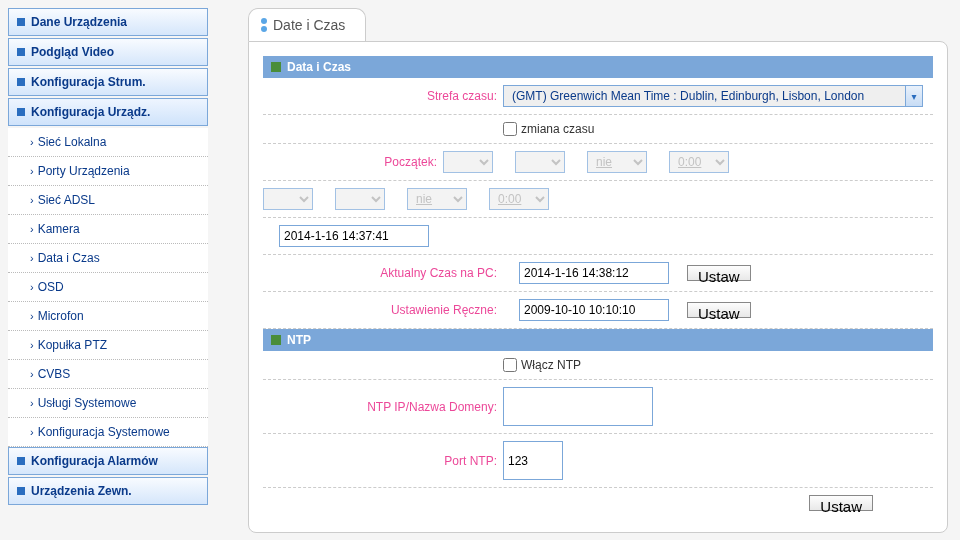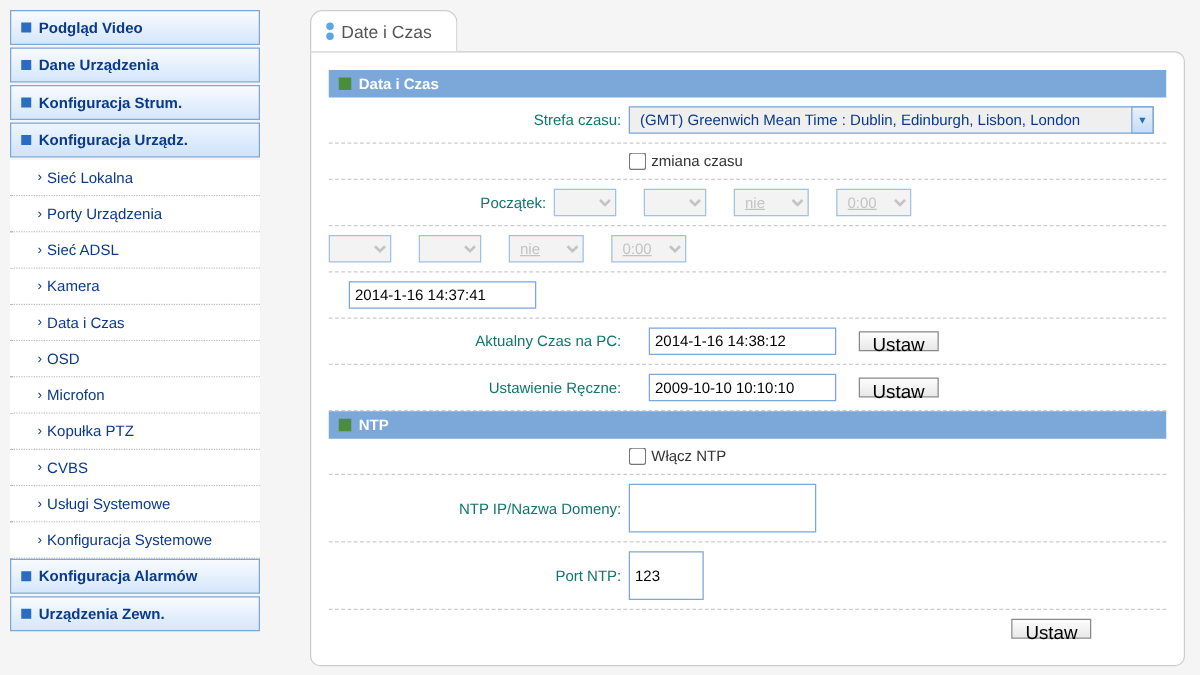--- a/index.html
+++ b/index.html
@@ -13,46 +13,46 @@
 .sub-item .arrow { color: #0a3a8a; font-size: 11px; }
 .main { flex: 1; max-width: 700px; }
 .tab-wrap { position: relative; }
 .tab { display: inline-flex; align-items: center; gap: 6px; background: #fff; border: 1px solid #ccc; border-bottom: none; border-radius: 10px 10px 0 0; padding: 8px 20px 8px 12px; font-size: 14px; color: #555; }
 .tab .dots { display: inline-flex; flex-direction: column; gap: 2px; }
 .tab .dots span { width: 6px; height: 6px; background: #5aa6e6; border-radius: 50%; }
 .panel { background: #fff; border: 1px solid #ccc; border-radius: 0 8px 8px 8px; padding: 14px; }
 .section-header { background: #7ba7d9; color: #fff; font-weight: bold; padding: 4px 8px; display: flex; align-items: center; gap: 6px; font-size: 12px; }
 .section-header .sq { width: 10px; height: 10px; background: #4a8d3a; display: inline-block; }
 .form-row { display: flex; align-items: center; padding: 7px 0; border-bottom: 1px dashed #ccc; }
-.form-label { width: 240px; text-align: right; padding-right: 6px; color: #0f766e; }
+.form-label { width: 240px; text-align: right; padding-right: 6px; color: #ec4899; }
 .form-value { flex: 1; display: flex; align-items: center; gap: 18px; }
 select.small, input.small { border: 1px solid #7ba7d9; background: #fff; font-size: 12px; padding: 2px 4px; height: 22px; text-decoration: underline; }
 select.disabled { background: #eee; color: #aaa; }
 select.tz { border: 1px solid #7ba7d9; color: #0a3a8a; padding: 2px 4px; height: 22px; width: 420px; font-size: 12px; }
 .tz-wrap { position: relative; display: inline-block; }
 .tz-btn { position: absolute; right: 0; top: 0; width: 18px; height: 22px; background: linear-gradient(#e9f1fb,#c7dcf5); border: 1px solid #7ba7d9; display: flex; align-items: center; justify-content: center; color: #2a6dbf; font-size: 10px; pointer-events: none; }
 input.tfield { border: 1px solid #7ba7d9; padding: 2px 4px; height: 22px; width: 150px; font-size: 12px; margin-left: 16px; }
 input.nfield { border: 1px solid #7ba7d9; padding: 14px 4px; height: 39px; width: 150px; font-size: 12px; }
 .btn { border: 1px solid #888; background: linear-gradient(#fdfdfd,#e8e8e8); padding: 2px 10px; height: 16px; font-size: 15px; cursor: pointer; }
 .chk { display: flex; align-items: center; gap: 4px; }
 .chk input { width: 14px; height: 14px; }
 .sel-group { display: flex; gap: 22px; }
 </style>
 </head>
 <body>
 
 <div class="container">
   <div class="sidebar">
     <div class="nav-item">
         <span class="nav-bullet"></span>
+        <span>Dane Urządzenia</span>
+      </div>
+    <div class="nav-item">
+        <span class="nav-bullet"></span>
         <span>Podgląd Video</span>
-      </div>
-    <div class="nav-item">
-        <span class="nav-bullet"></span>
-        <span>Dane Urządzenia</span>
       </div>
     <div class="nav-item">
         <span class="nav-bullet"></span>
         <span>Konfiguracja Strum.</span>
       </div>
     <div class="nav-item active">
         <span class="nav-bullet"></span>
         <span>Konfiguracja Urządz.</span>
       </div>
 

